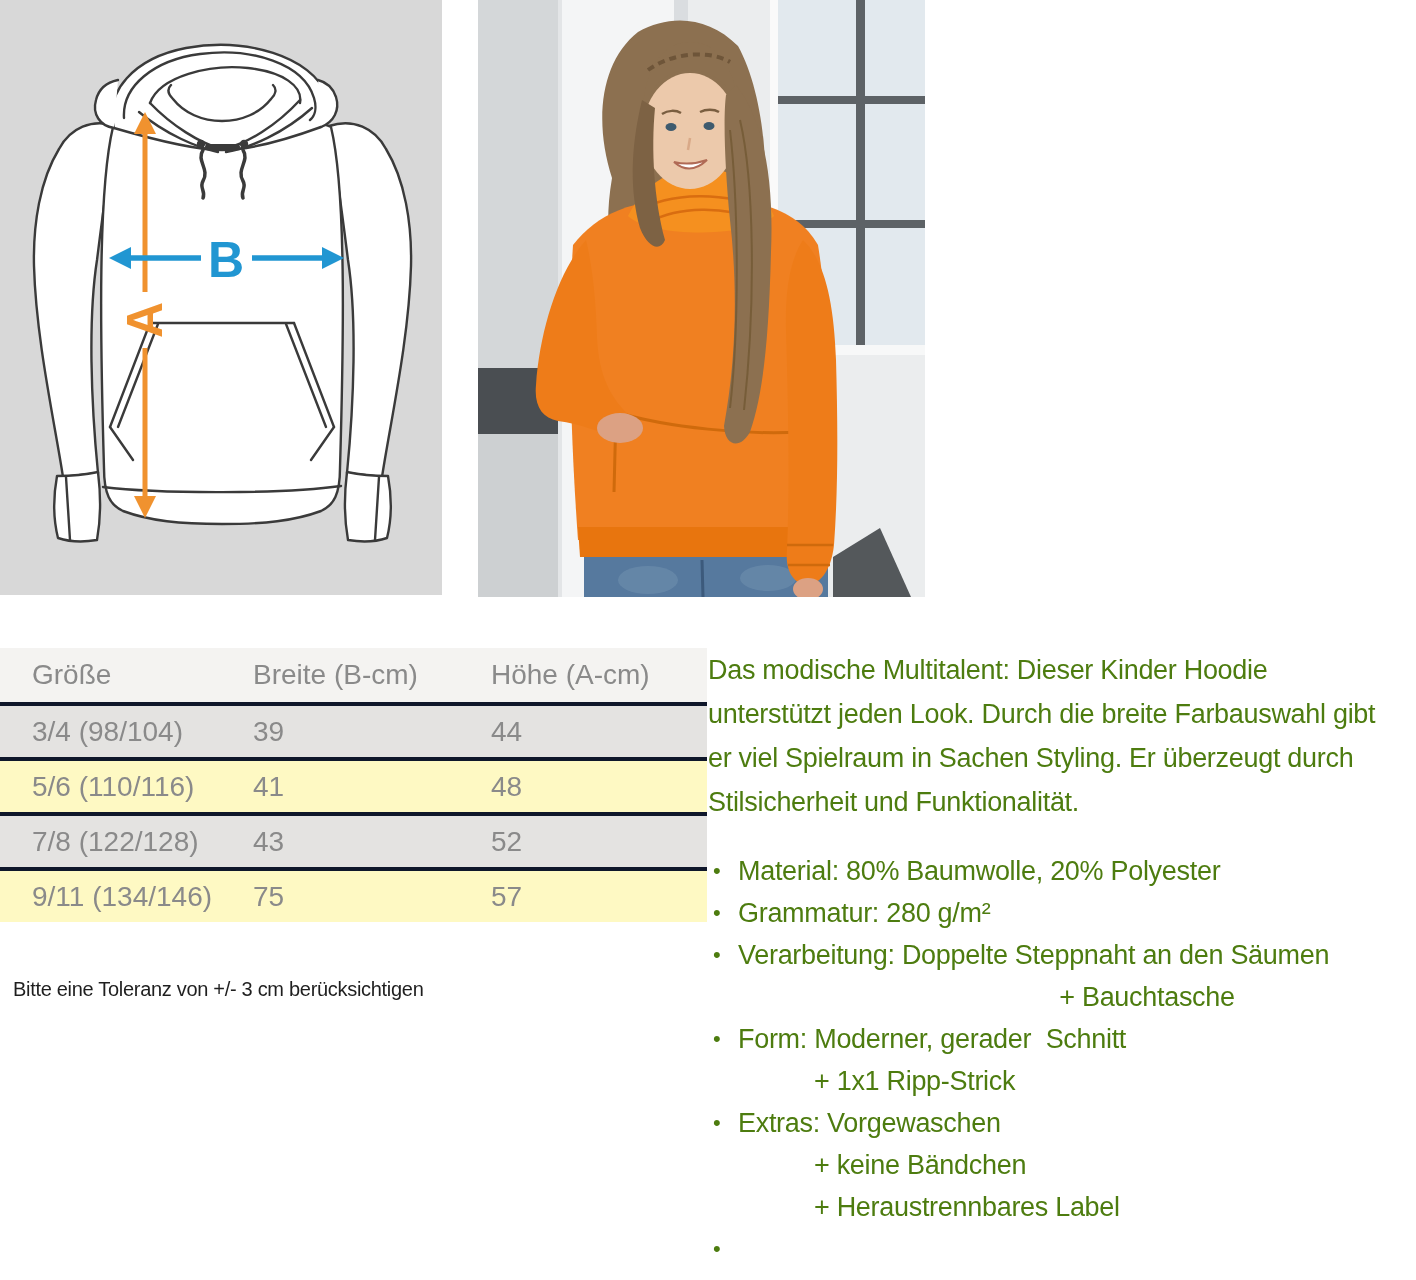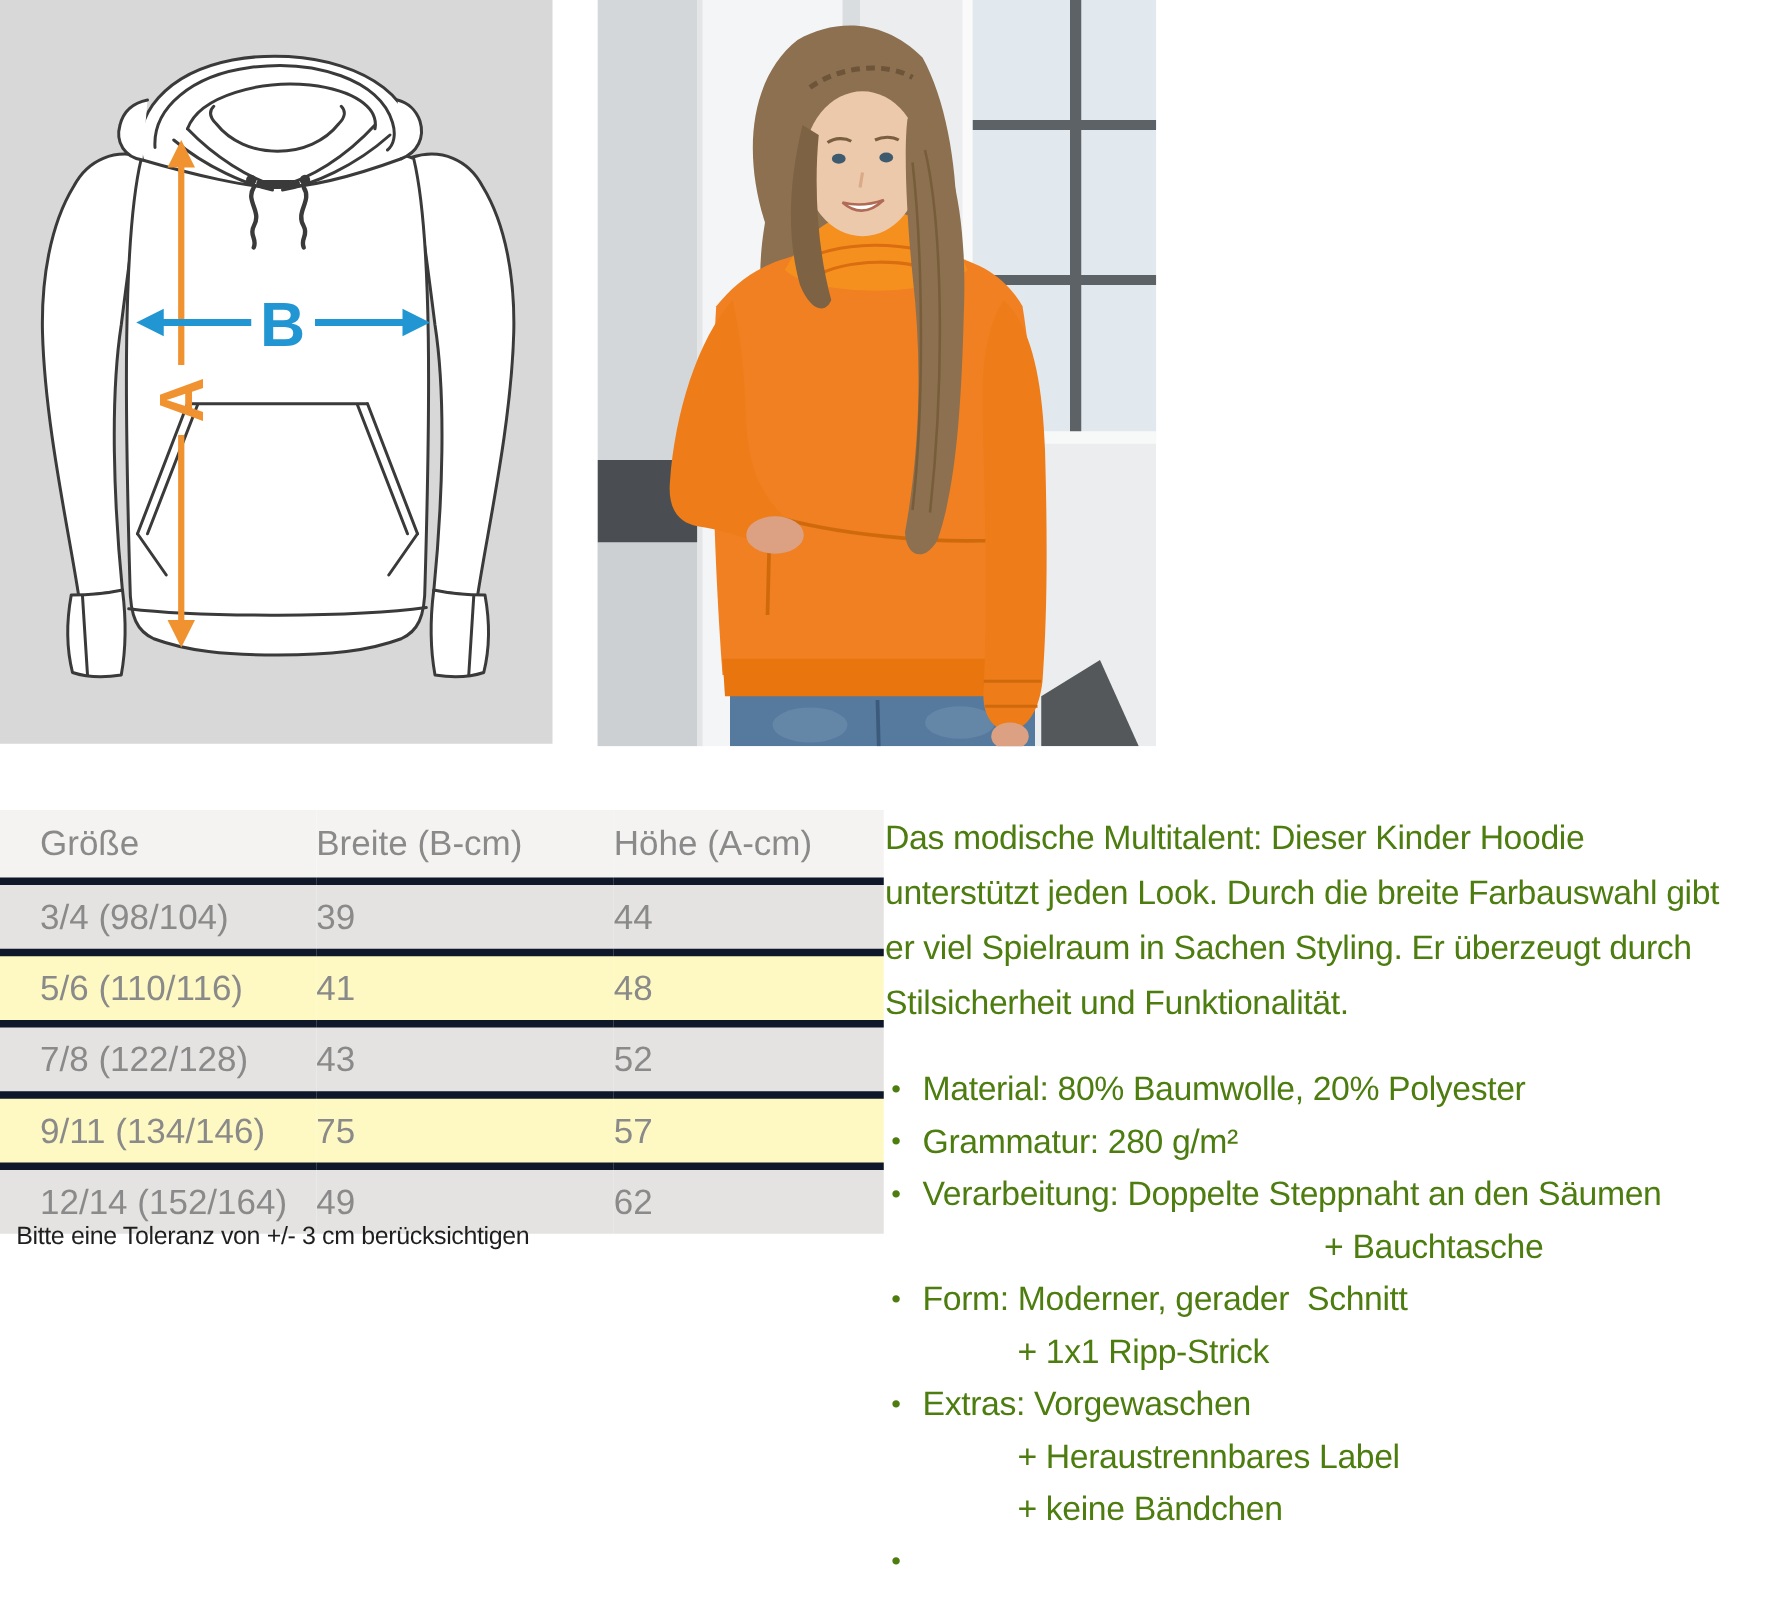--- a/index.html
+++ b/index.html
@@ -14,21 +14,21 @@
   .photo-panel svg { display:block; width:447px; height:597px; }
 
   
   .table-wrap { position:absolute; left:0; top:648px; width:707px; }
   table.size-table { border-collapse:collapse; width:707px; table-layout:fixed;
                      font-size:28px; color:#8a8a8a; }
   table.size-table col.c1 { width:253px; }
   table.size-table col.c2 { width:238px; }
   table.size-table col.c3 { width:216px; }
   table.size-table th, table.size-table td { font-weight:normal; text-align:left;
-      padding:0; height:51px; vertical-align:middle; border-top:6px solid #0f172a; }
+      padding:0; height:51px; vertical-align:middle; border-top:4px solid #0f172a; }
   table.size-table th:first-child, table.size-table td:first-child { padding-left:32px; }
   table.size-table thead tr { background:#f4f3f1;margin-left:20px; }
   table.size-table thead th { height:54px; border-top:none; }
   table.size-table tbody tr.odd  { background:#e4e3e1; }
   table.size-table tbody tr.even { background:#fef9c3; }
 
   .tolerance-note { position:absolute; left:13px; top:978px; font-size:20px;
       color:#1f1f1f; letter-spacing:-0.3px; white-space:nowrap; }
 
   
@@ -191,25 +191,20 @@
       <tr class="odd">
         <td>7/8 (122/128)</td>
         <td>43</td>
         <td>52</td>
       </tr>
       <tr class="even">
         <td>9/11 (134/146)</td>
         <td>75</td>
         <td>57</td>
       </tr>
-      <tr class="odd">
-        <td>12/14 (152/164)</td>
-        <td>49</td>
-        <td>62</td>
-      </tr>
     </tbody>
   </table>
 </div>
 
 <div class="tolerance-note">Bitte eine Toleranz von +/- 3 cm berücksichtigen</div>
 
 <div class="details">
   <div class="intro">Das modische Multitalent: Dieser Kinder Hoodie unterstützt jeden Look. Durch die breite Farbauswahl gibt er viel Spielraum in Sachen Styling. Er überzeugt durch Stilsicherheit und Funktionalität.</div>
   <div class="bullets">
     <div class="bullet-item">
@@ -227,19 +222,19 @@
     <div class="sub wide">+ Bauchtasche</div>
     <div class="bullet-item">
       <span class="bullet-dot">•</span>
       <span class="bullet-text">Form: Moderner, gerader  Schnitt</span>
     </div>
     <div class="sub narrow">+ 1x1 Ripp-Strick</div>
     <div class="bullet-item">
       <span class="bullet-dot">•</span>
       <span class="bullet-text">Extras: Vorgewaschen</span>
     </div>
+    <div class="sub narrow">+ keine Bändchen</div>
     <div class="sub narrow">+ Heraustrennbares Label</div>
-    <div class="sub narrow">+ keine Bändchen</div>
     <div class="bullet-item">
       <span class="bullet-dot">•</span>
     </div>
   </div>
 </div>
 
 </body></html>

